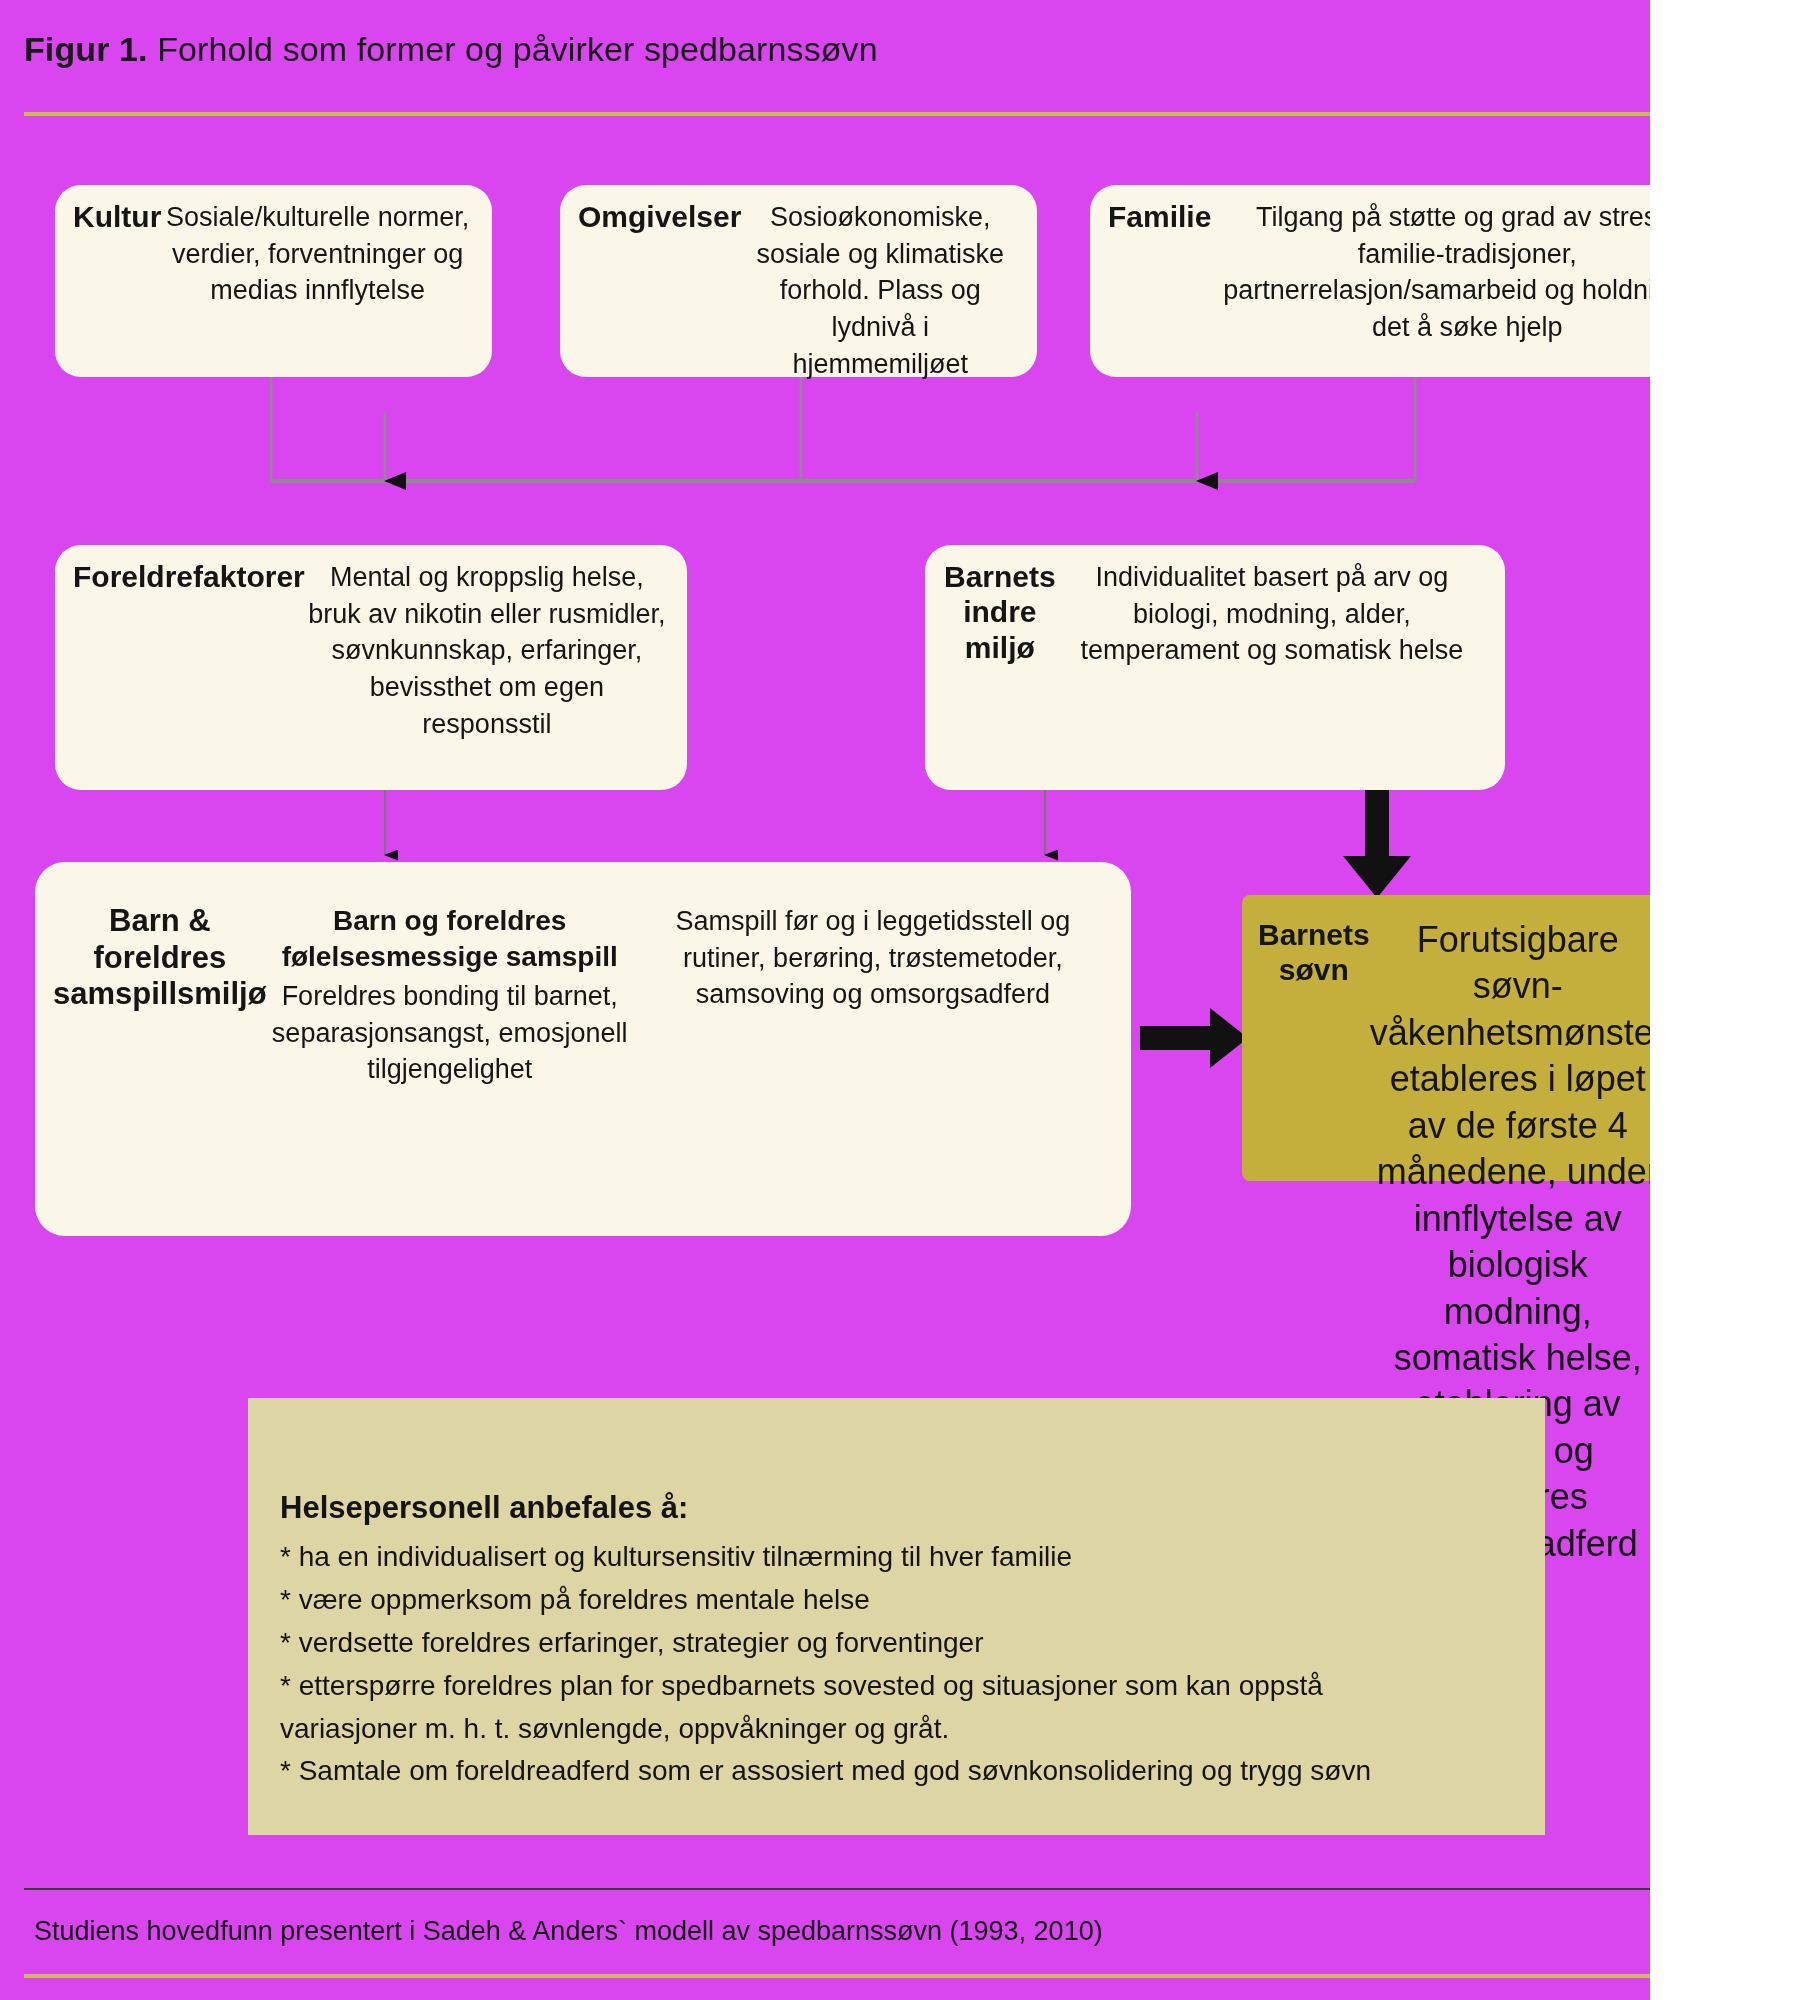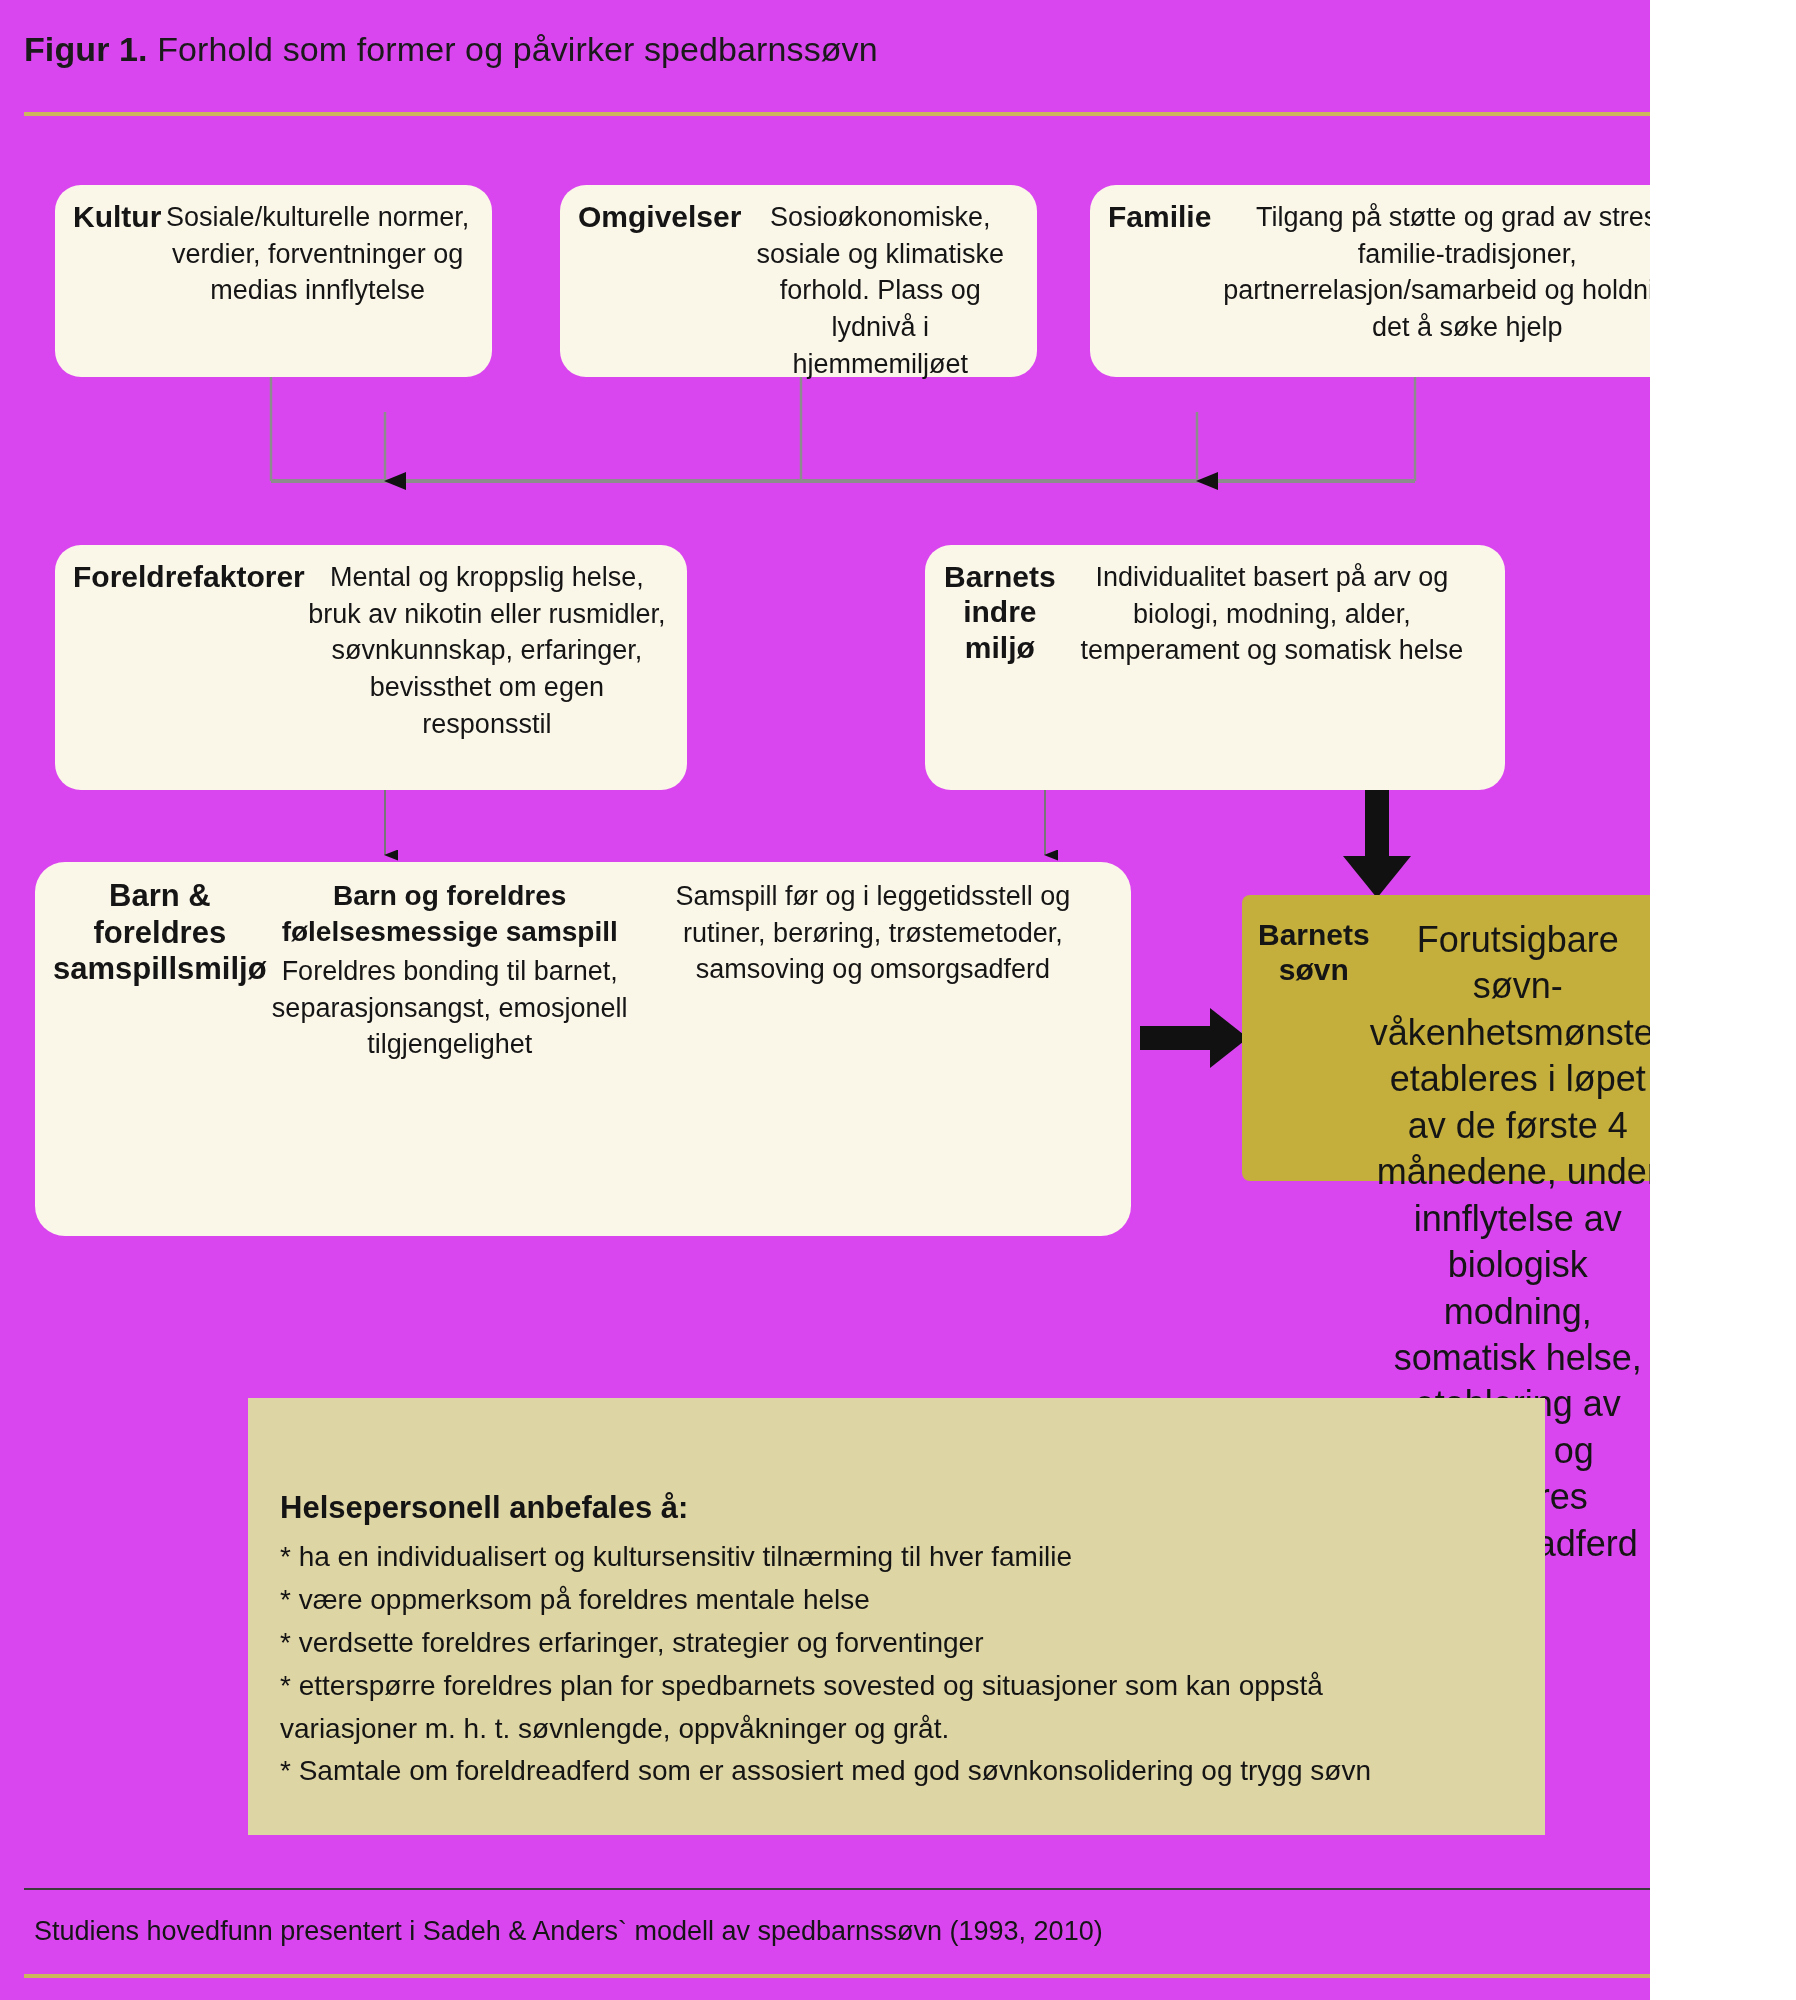--- a/index.html
+++ b/index.html
@@ -70,21 +70,21 @@
 
   
   #box-foreldrefaktorer { left: 55px;  top: 545px; width: 632px; height: 245px; }
   #box-indremiljo       { left: 925px; top: 545px; width: 580px; height: 245px; }
 
   
   #box-samspill {
     left: 35px; top: 862px; width: 1096px; height: 374px;
     border-radius: 30px;
     justify-content: flex-start;
-    padding-top: 16px;
+    padding-top: 41px;
   }
   #box-samspill .b-title { font-size: 31px; margin-bottom: 22px; }
   #box-samspill .sub-head {
     font-weight: bold;
     font-size: 28px;
     line-height: 1.3;
     margin-bottom: 2px;
   }
   #box-samspill .sub-body {
     font-size: 27px;

